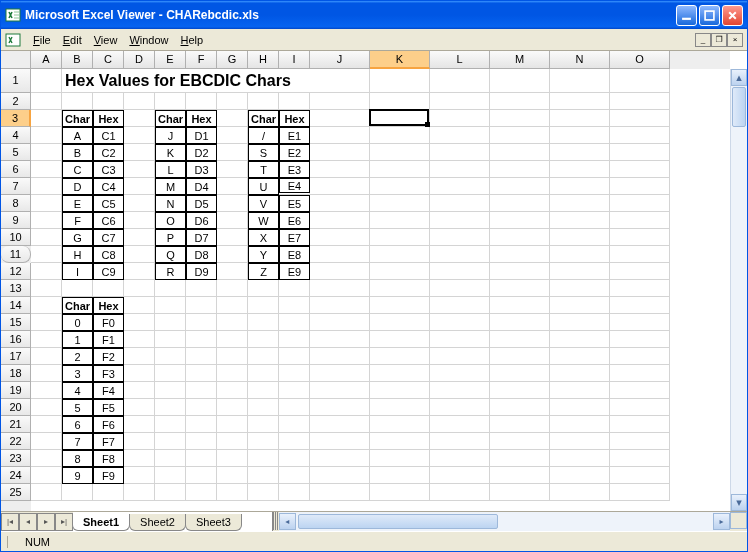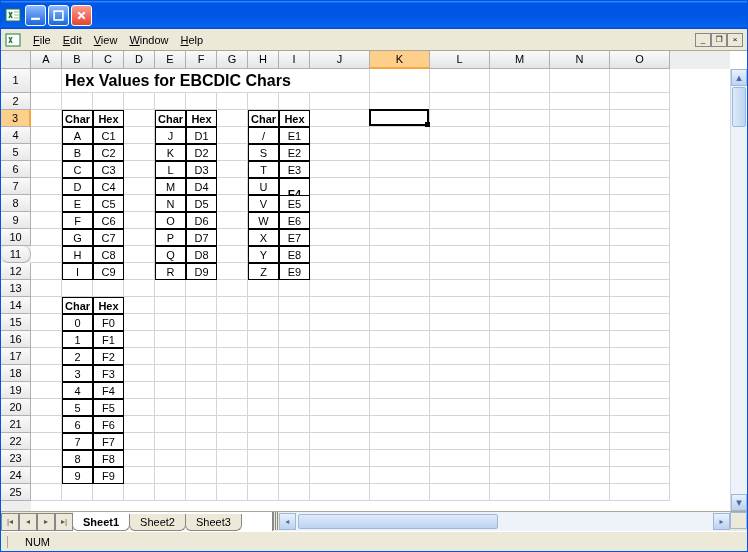--- a/index.html
+++ b/index.html
@@ -67,20 +67,21 @@
   <div class="titlebar">
     <span class="app-icon">
       <svg viewBox="0 0 16 16">
           <rect x="1" y="2" width="14" height="12" fill="#fff" stroke="#1f7b3c"></rect>
           <path d="M4 5 L7 11 M7 5 L4 11" stroke="#1f7b3c" stroke-width="1.6"></path>
           <rect x="9" y="4" width="5" height="2" fill="#c7e2cc"></rect>
           <rect x="9" y="7" width="5" height="2" fill="#c7e2cc"></rect>
           <rect x="9" y="10" width="5" height="2" fill="#c7e2cc"></rect>
         </svg>
     </span>
+    <span class="title">Microsoft Excel Viewer - CHARebcdic.xls</span>
     <div class="win-btns">
       <div class="win-btn min">
           <svg viewBox="0 0 10 10">
             <rect x="1" y="7" width="8" height="2" fill="#fff"></rect>
           </svg>
         </div>
       <div class="win-btn max">
           <svg viewBox="0 0 10 10">
             <rect x="1" y="1" width="8" height="8" fill="none" stroke="#fff" stroke-width="1.5"></rect>
           </svg>
@@ -578,21 +579,21 @@
         <div class="cell bx" style="left: 155px; top: 194px; width: 31px; height: 17px;">D9</div>
         <div class="cell hdr" style="left: 217px; top: 41px; width: 31px; height: 17px;">Char</div>
         <div class="cell hdr" style="left: 248px; top: 41px; width: 31px; height: 17px;">Hex</div>
         <div class="cell bx" style="left: 217px; top: 58px; width: 31px; height: 17px;">/</div>
         <div class="cell bx" style="left: 248px; top: 58px; width: 31px; height: 17px;">E1</div>
         <div class="cell bx" style="left: 217px; top: 75px; width: 31px; height: 17px;">S</div>
         <div class="cell bx" style="left: 248px; top: 75px; width: 31px; height: 17px;">E2</div>
         <div class="cell bx" style="left: 217px; top: 92px; width: 31px; height: 17px;">T</div>
         <div class="cell bx" style="left: 248px; top: 92px; width: 31px; height: 17px;">E3</div>
         <div class="cell bx" style="left: 217px; top: 109px; width: 31px; height: 17px;">U</div>
-        <div class="cell bx" style="left: 248px; top: 109px; width: 31px; height: 32px; font-weight: bold;">E4</div>
+        <div class="cell bx" style="left: 248px; top: 109px; width: 31px; height: 15px;">E4</div>
         <div class="cell bx" style="left: 217px; top: 126px; width: 31px; height: 17px;">V</div>
         <div class="cell bx" style="left: 248px; top: 126px; width: 31px; height: 17px;">E5</div>
         <div class="cell bx" style="left: 217px; top: 143px; width: 31px; height: 17px;">W</div>
         <div class="cell bx" style="left: 248px; top: 143px; width: 31px; height: 17px;">E6</div>
         <div class="cell bx" style="left: 217px; top: 160px; width: 31px; height: 17px;">X</div>
         <div class="cell bx" style="left: 248px; top: 160px; width: 31px; height: 17px;">E7</div>
         <div class="cell bx" style="left: 217px; top: 177px; width: 31px; height: 17px;">Y</div>
         <div class="cell bx" style="left: 248px; top: 177px; width: 31px; height: 17px;">E8</div>
         <div class="cell bx" style="left: 217px; top: 194px; width: 31px; height: 17px;">Z</div>
         <div class="cell bx" style="left: 248px; top: 194px; width: 31px; height: 17px;">E9</div>

